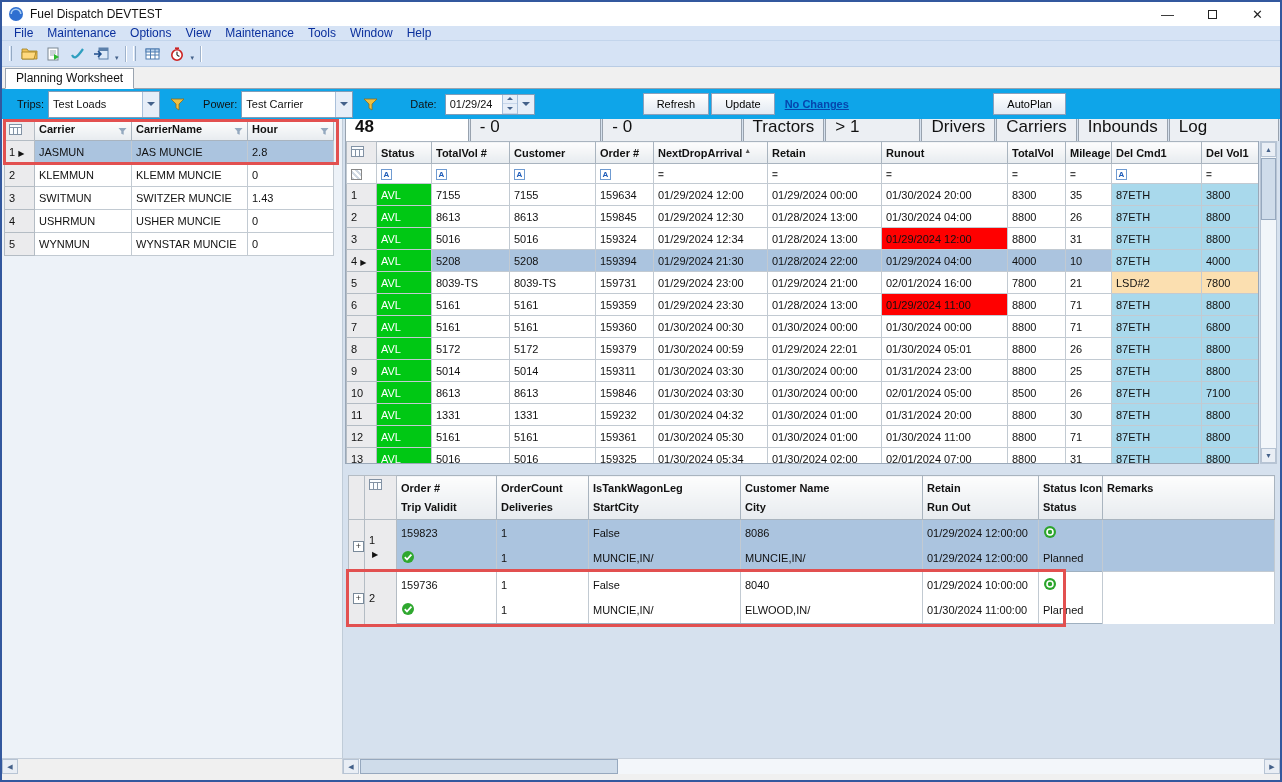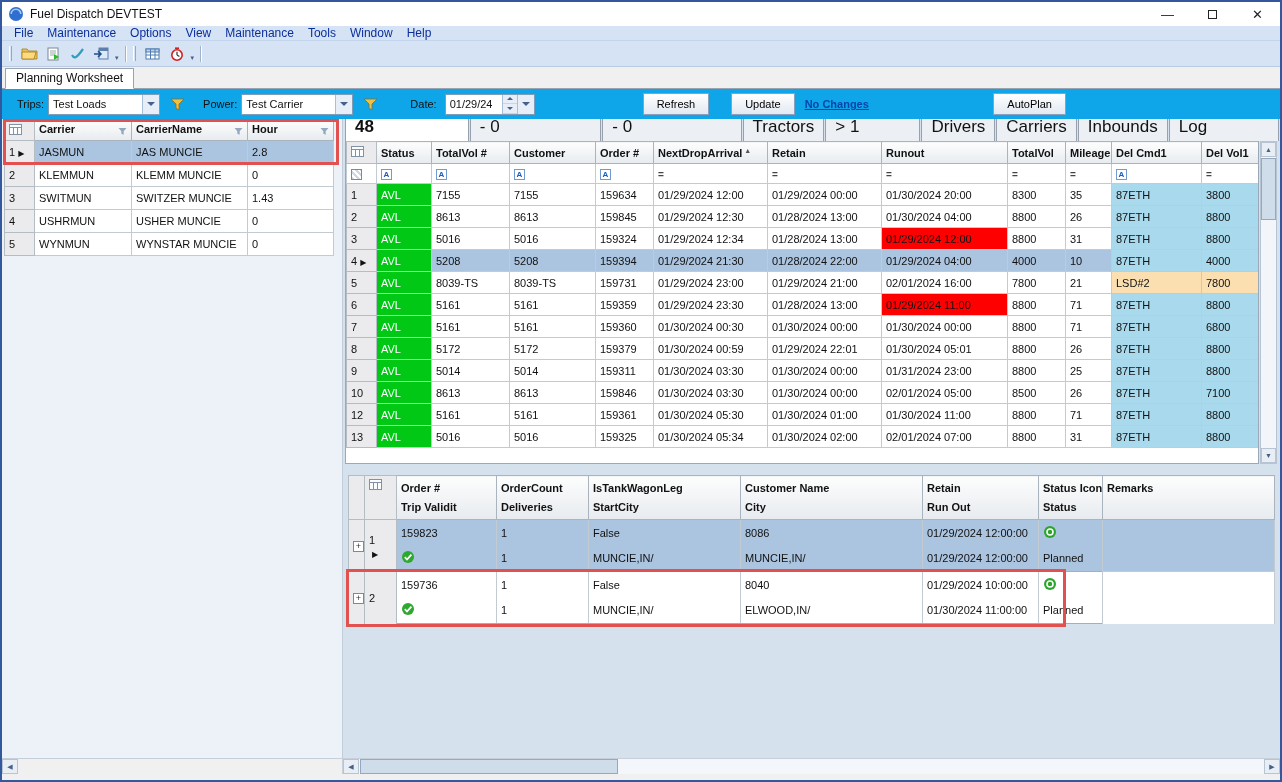--- a/index.html
+++ b/index.html
@@ -23,21 +23,21 @@
   .tb-caret{font-size:7px;color:#44618a;margin:0 2px;align-self:flex-end;padding-bottom:4px}
   .tb-sep{width:1px;height:16px;background:#9fb3cc;margin:0 4px;box-shadow:1px 0 0 #fff}
 
   
   .tabstrip{height:22px;background:#f0f0f0;border-bottom:1px solid #9aa4b0;display:flex;align-items:center;padding-left:3px}
   .wstab{background:#fff;border:1px solid #9aa4b0;border-bottom:1px solid #fff;padding:2px 10px 3px;font-size:12px;position:relative;top:1px}
 
   
   .controlsbar{height:30px;background:#0ea5e9;display:flex;align-items:center;padding-left:15px}
   .lbl{font-size:11px;margin-right:4px}
-  .combo{width:112px;height:21px;border:1px solid #7f9db9;background:#fff;display:flex;align-items:center;padding-left:4px}
+  .combo{width:112px;height:27px;border:1px solid #7f9db9;background:#fff;display:flex;align-items:center;padding-left:4px}
   .combo-btn{margin-left:auto;width:17px;height:100%;background:#e7eef8;border-left:1px solid #aac0da;display:flex;align-items:center;justify-content:center}
   .tri-down{width:0;height:0;border-left:4px solid transparent;border-right:4px solid transparent;border-top:4px solid #44618a}
   .icon-btn{width:24px;height:22px;border:1px solid transparent;background:transparent;display:inline-flex;align-items:center;justify-content:center;margin:0 6px 0 5px}
   .datebox{height:21px;border:1px solid #7f9db9;background:#fff;display:flex;align-items:center;margin-left:4px}
   .dateval{padding:0 4px;width:56px}
   .spin{display:flex;flex-direction:column;width:15px;height:19px;border-left:1px solid #aac0da}
   .spin span{flex:1;background:#e7eef8;display:flex;align-items:center;justify-content:center;border-bottom:1px solid #c7d6ea}
   .tri-up-s{width:0;height:0;border-left:3px solid transparent;border-right:3px solid transparent;border-bottom:3px solid #44618a}
   .tri-dn-s{width:0;height:0;border-left:3px solid transparent;border-right:3px solid transparent;border-top:3px solid #44618a}
   .btn{height:22px;padding:0 13px;font-size:11px;border:1px solid #8aa0bc;background:linear-gradient(#ffffff,#e2e9f2);cursor:default}
@@ -243,21 +243,21 @@
           </span>
           <span>
             <i class="tri-dn-s"></i>
           </span>
         </span>
       <span class="combo-btn">
           <i class="tri-down"></i>
         </span>
     </div>
     <button class="btn" style="margin-left:108px">Refresh</button>
-    <button class="btn" style="margin-left:22px">Update</button>
+    <button class="btn" style="margin-left:2px">Update</button>
     <a class="link">No Changes</a>
     <button class="btn autoplan">AutoPlan</button>
   </div>
 
   <div class="workspace">
     <div class="left-bg"></div>
     <div class="right-bg"></div>
 
     <table class="grid carrier-grid">
         <colgroup>
@@ -515,20 +515,34 @@
                 <td>8613</td>
                 <td>8613</td>
                 <td>159846</td>
                 <td>01/30/2024 03:30</td>
                 <td>01/30/2024 00:00</td>
                 <td>02/01/2024 05:00</td>
                 <td>8500</td>
                 <td>26</td>
                 <td class="pblue">87ETH</td>
                 <td class="pblue">7100</td>
+              </tr>
+              <tr>
+                <td class="rownum"><span>11</span></td>
+                <td class="st">AVL</td>
+                <td>1331</td>
+                <td>1331</td>
+                <td>159232</td>
+                <td>01/30/2024 04:32</td>
+                <td>01/30/2024 01:00</td>
+                <td>01/31/2024 20:00</td>
+                <td>8800</td>
+                <td>30</td>
+                <td class="pblue">87ETH</td>
+                <td class="pblue">8800</td>
               </tr>
               <tr>
                 <td class="rownum"><span>12</span></td>
                 <td class="st">AVL</td>
                 <td>5161</td>
                 <td>5161</td>
                 <td>159361</td>
                 <td>01/30/2024 05:30</td>
                 <td>01/30/2024 01:00</td>
                 <td>01/30/2024 11:00</td>

